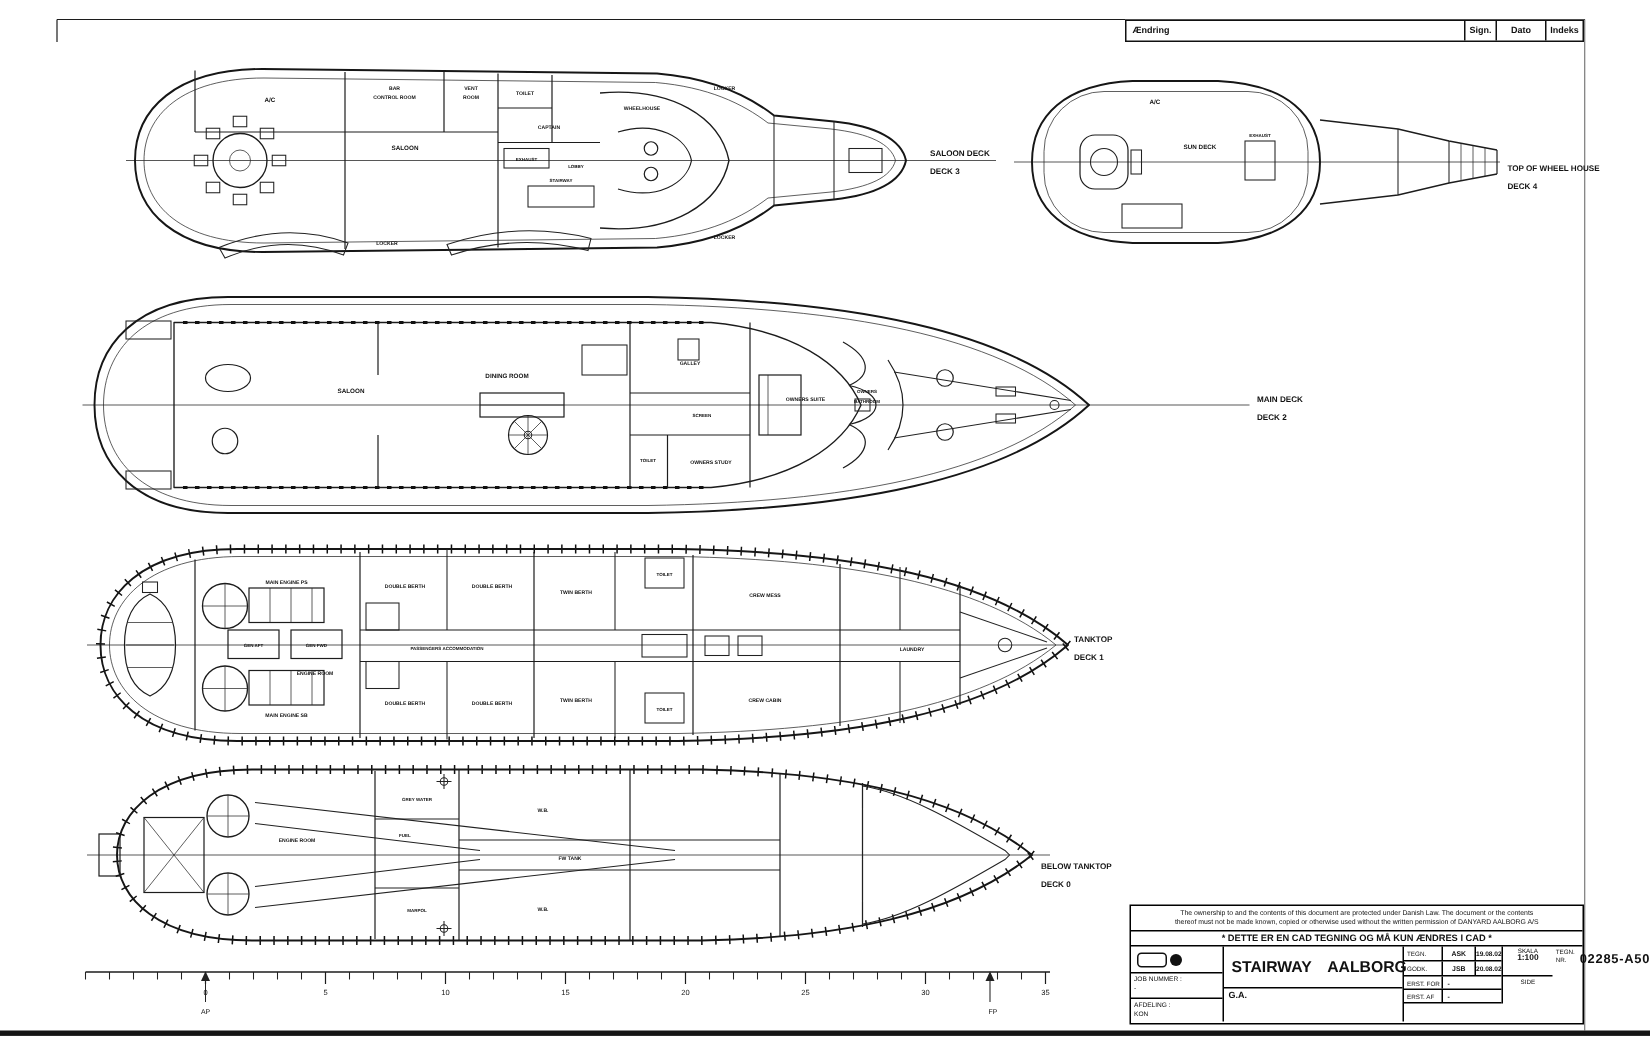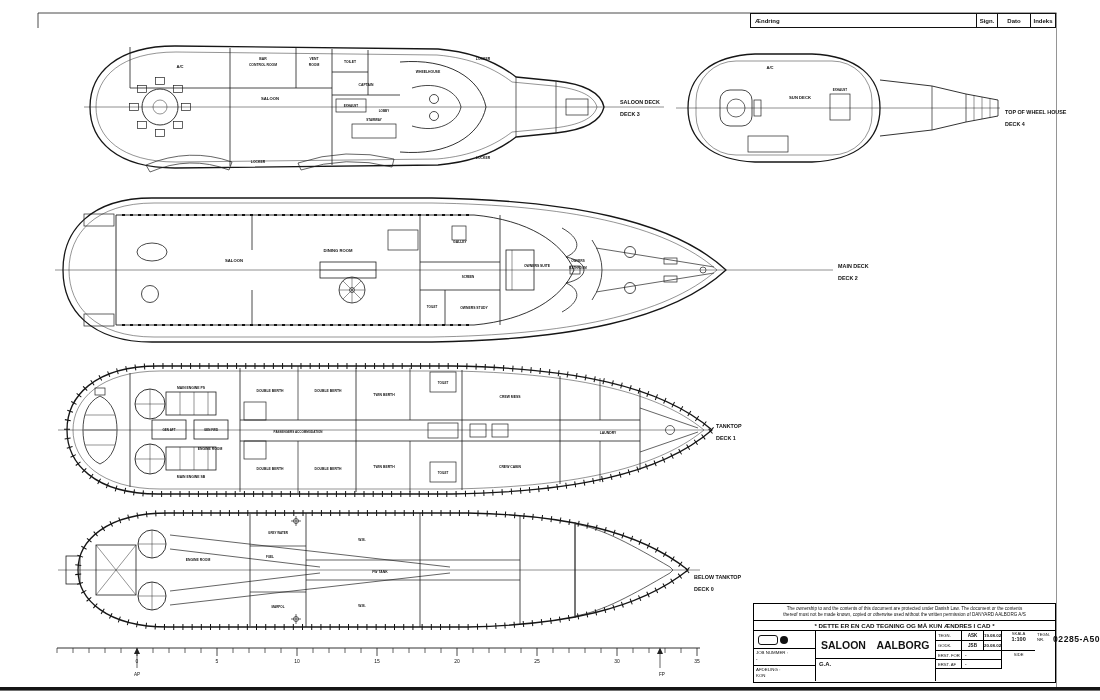--- a/index.html
+++ b/index.html
@@ -429,21 +429,21 @@
       <div class="tb-field">
         <div>JOB NUMMER :</div>
         <div>-</div>
       </div>
       <div class="tb-field">
         <div>AFDELING :</div>
         <div>KON</div>
       </div>
     </div>
     <div class="tb-c2">
-      <div class="tb-company">SALOON AALBORG</div>
+      <div class="tb-company">STAIRWAY AALBORG</div>
       <div class="tb-ga">G.A.</div>
     </div>
     <div class="tb-c3">
       <div class="c3top">
         <div class="c3rows">
           <div class="c3row c3r1">
             <div class="c3lab">TEGN.</div>
             <div class="c3val">ASK</div>
             <div class="c3date">19.08.02</div>
           </div>

